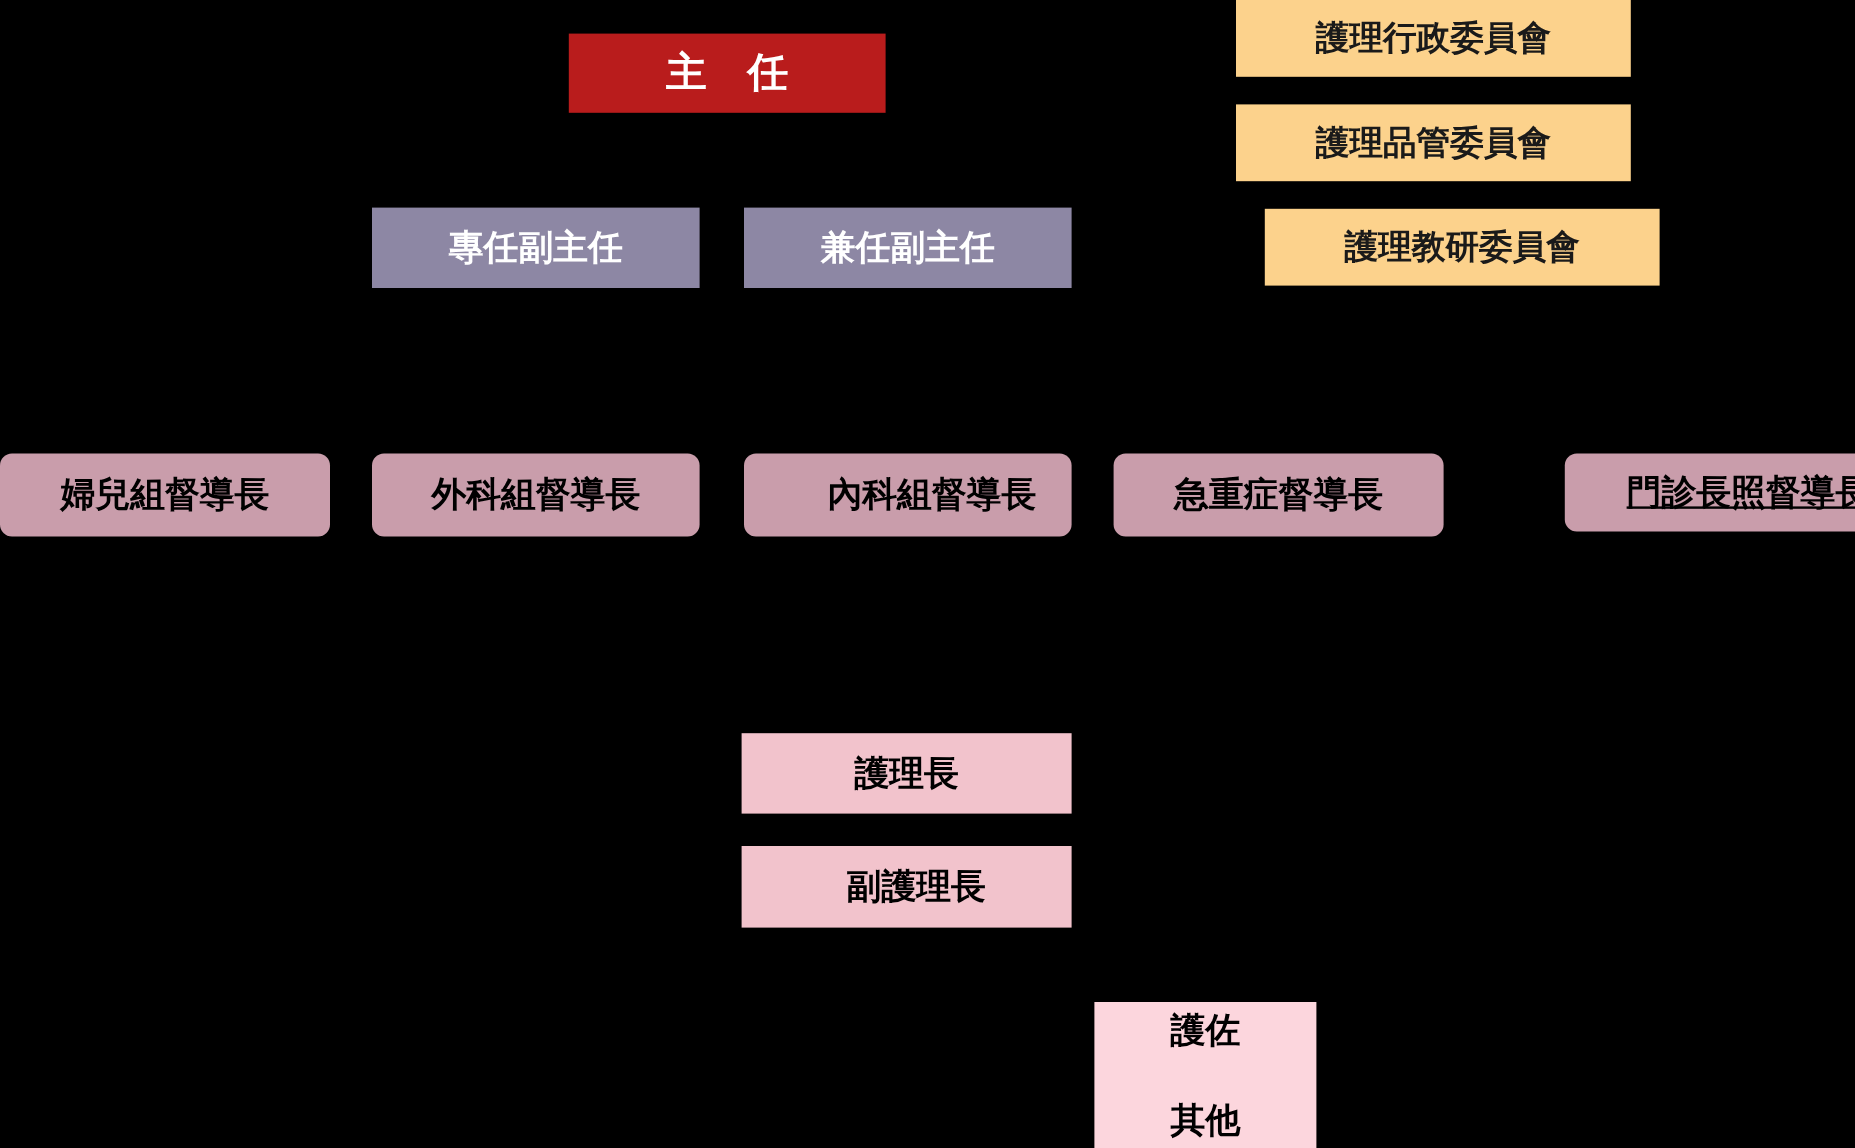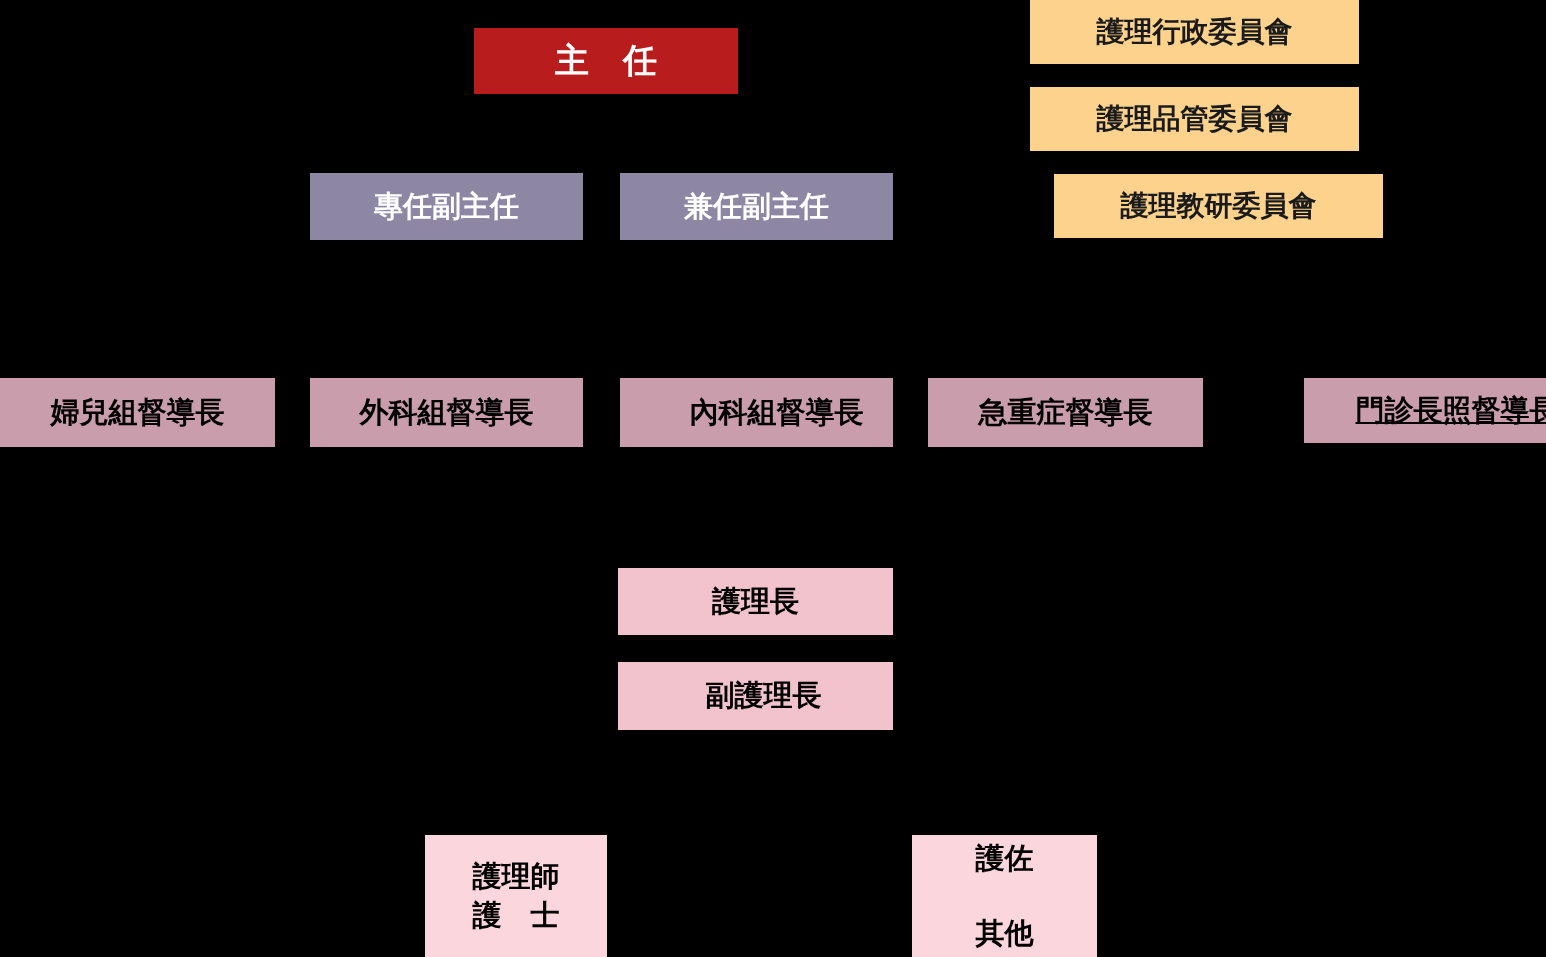--- a/index.html
+++ b/index.html
@@ -36,25 +36,27 @@
   }
   .node-committee {
     background: #fcd28c;
     color: #1a1a1a;
     font-size: 28px;
   }
   .node-supervisor {
     background: #c99dab;
     color: #000000;
     font-size: 29px;
+    border-radius: 10px;
   }
   .node-headnurse {
     background: #f2c3cc;
     color: #000000;
     font-size: 29px;
+    margin-top: 43px;
   }
   .node-staff {
     background: #fcd6dd;
     color: #000000;
     font-size: 29px;
     flex-direction: column;
     line-height: 1.35;
   }
 
   
@@ -100,23 +102,19 @@
 
   <div id="supervisor-0" class="node node-supervisor">婦兒組督導長</div>
   <div id="supervisor-1" class="node node-supervisor">外科組督導長</div>
   <div id="supervisor-2" class="node node-supervisor">內科組督導長</div>
   <div id="supervisor-3" class="node node-supervisor">急重症督導長</div>
   <div id="supervisor-4" class="node node-supervisor">門診長照督導長</div>
 
   <div id="head-nurse" class="node node-headnurse">護理長</div>
   <div id="deputy-head-nurse" class="node node-headnurse">副護理長</div>
 
-  <div id="staff-0" class="node node-staff">
-    <span>護理師</span>
-    <span>護　士</span>
-  </div>
 
   <div id="staff-1" class="node node-staff">
     <span>護佐</span>
     <span>其他</span>
   </div>
 
 </div>
 
 </body></html>

